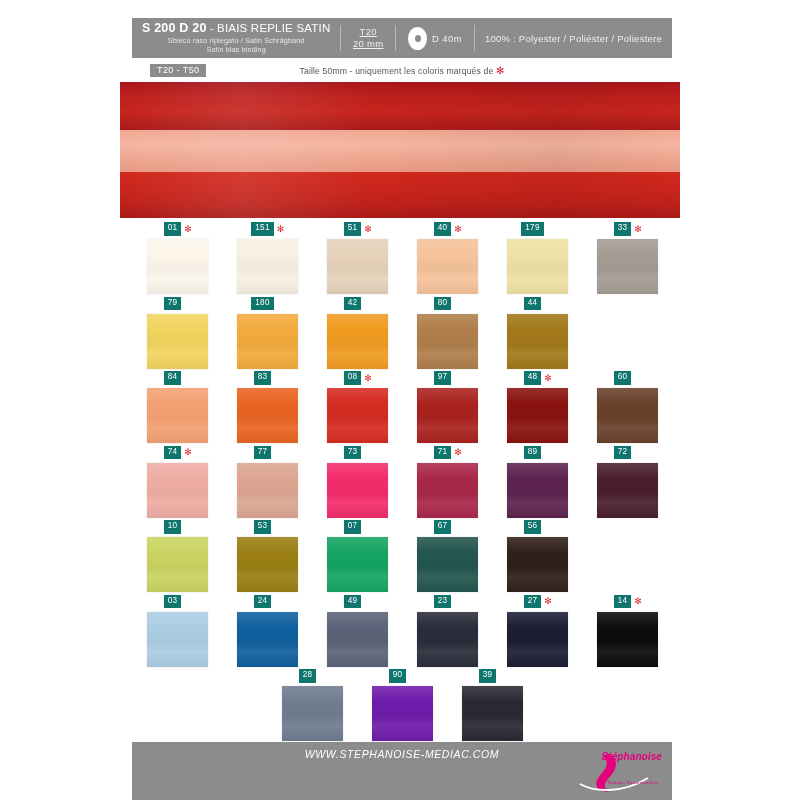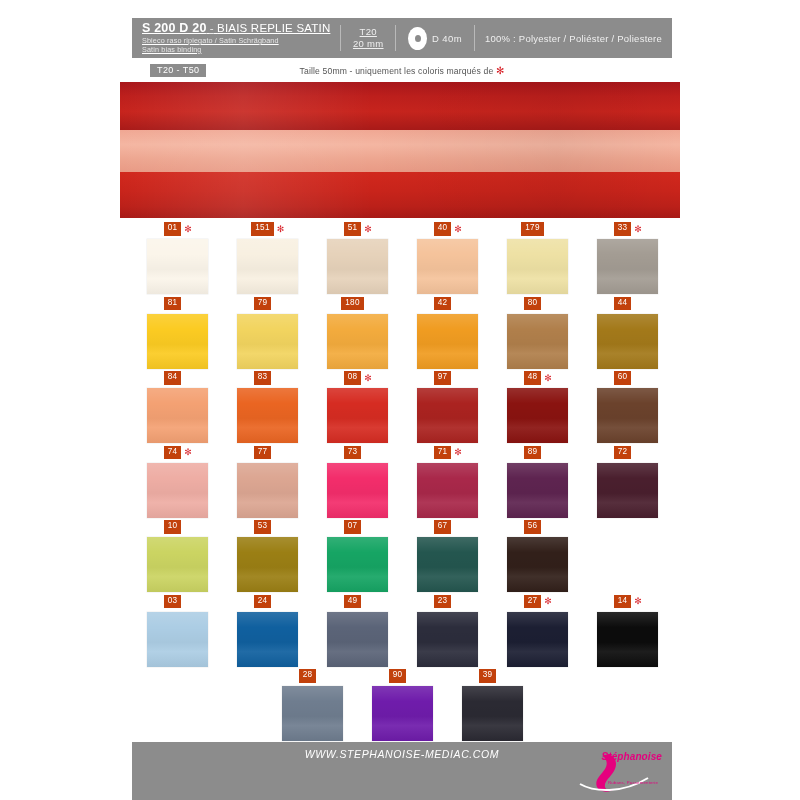--- a/index.html
+++ b/index.html
@@ -29,23 +29,22 @@
     background: #8c8c8c;
     display: flex;
     align-items: center;
     color: #ffffff;
   }
 
   .hdr-cell { padding: 0 10px; }
 
   #hdr-titles {
     width: 228px;
-    text-align: left;
+    text-align: center;
     line-height: 1.08;
-    text-decoration: underline;
   }
   #hdr-title-line {
     white-space: nowrap;
     font-size: 11.5px;
     letter-spacing: .1px;
   }
   #hdr-code { font-weight: bold; font-size: 12.5px; letter-spacing: .2px; }
   #hdr-dash { font-weight: normal; opacity: .85; }
   #hdr-name { font-size: 11.5px; letter-spacing: .2px; }
   .hdr-sub {
@@ -185,21 +184,21 @@
   }
 
   .cell-label-wrap {
     height: 14px;
     display: flex;
     align-items: center;
     justify-content: center;
     gap: 3px;
   }
   .cell-code {
-    background: #c2410c;
+    background: #0f766e;
     color: #ffffff;
     font-size: 8.2px;
     line-height: 1;
     padding: 2px 4px 3px 4px;
     letter-spacing: .3px;
     min-width: 15px;
     text-align: center;
   }
   .cell-star {
     color: #d8232a;
@@ -421,27 +420,20 @@
           <div class="cell-label-wrap">
             <span class="cell-code">33</span>
             <span class="cell-star">✻</span>
           </div>
           <div class="swatch" style="background: rgb(163, 156, 147);"></div>
         </div>
       </div>
       <div class="grid-row">
         <div class="cell">
           <div class="cell-label-wrap">
-            <span class="cell-code">81</span>
-            <span class="cell-star hidden">✻</span>
-          </div>
-          <div class="swatch" style="background: rgb(251, 203, 34);"></div>
-        </div>
-        <div class="cell">
-          <div class="cell-label-wrap">
             <span class="cell-code">79</span>
             <span class="cell-star hidden">✻</span>
           </div>
           <div class="swatch" style="background: rgb(242, 212, 95);"></div>
         </div>
         <div class="cell">
           <div class="cell-label-wrap">
             <span class="cell-code">180</span>
             <span class="cell-star hidden">✻</span>
           </div>

